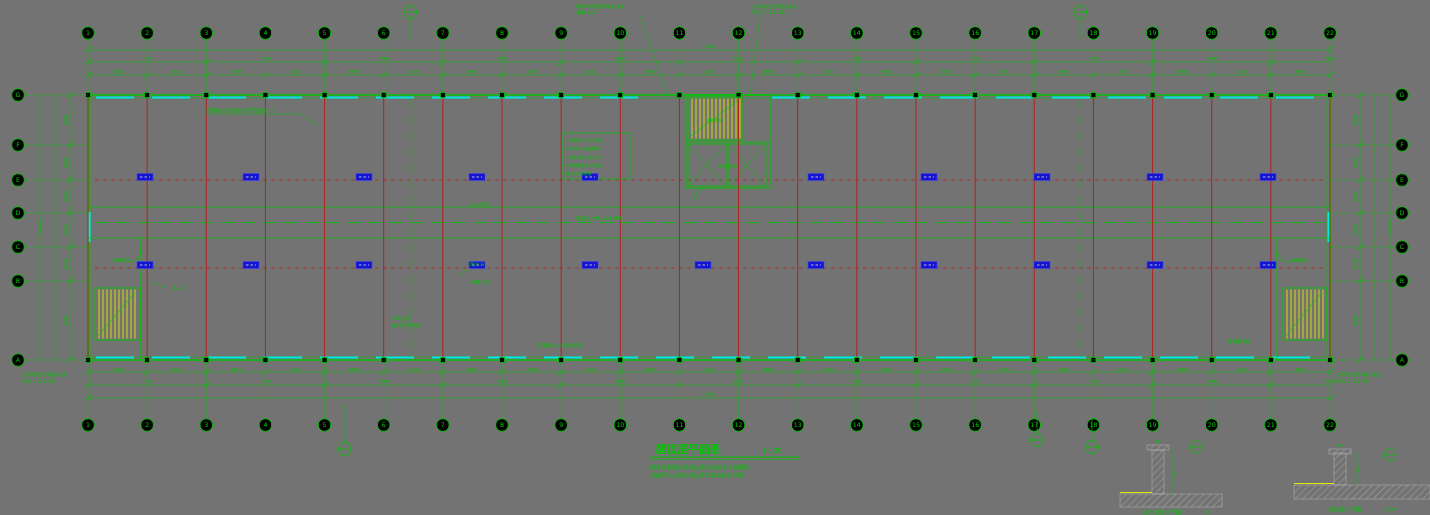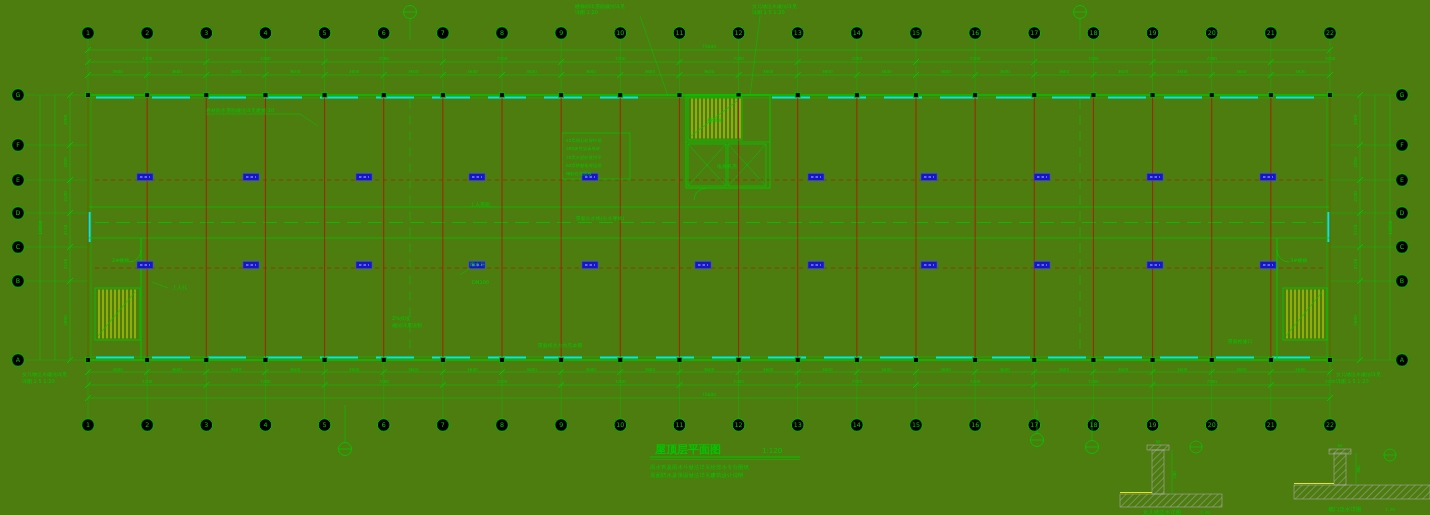--- a/index.html
+++ b/index.html
@@ -1,16 +1,16 @@
 <!DOCTYPE html>
 <html><head>
 <meta charset="utf-8">
 <style>
   html,body{margin:0;padding:0;background:#000;width:1430px;height:515px;overflow:hidden;}
-  #stage{position:relative;width:1430px;height:515px;background:#4d7c0f;}
+  #stage{position:relative;width:1430px;height:515px;background:#737373;}
   svg text{font-family:"DejaVu Sans","Liberation Sans",sans-serif;}
 </style>
 </head>
 <body>
 
 <div id="stage">
 <svg id="plan" width="1430" height="515" viewBox="0 0 1430 515">
   <defs>
     <pattern id="hatch" width="5" height="5" patternUnits="userSpaceOnUse" patternTransform="rotate(45)">
       <line x1="0" y1="0" x2="0" y2="5" stroke="#aaaaaa" stroke-width="1"></line>

